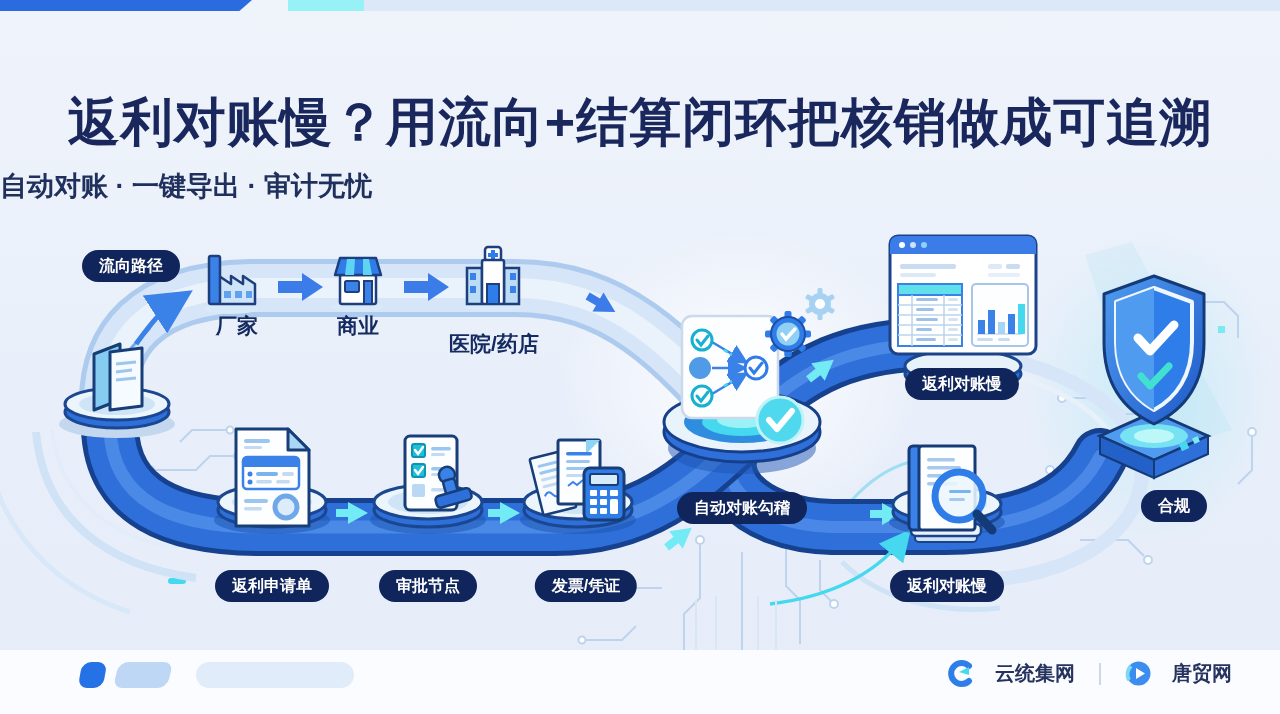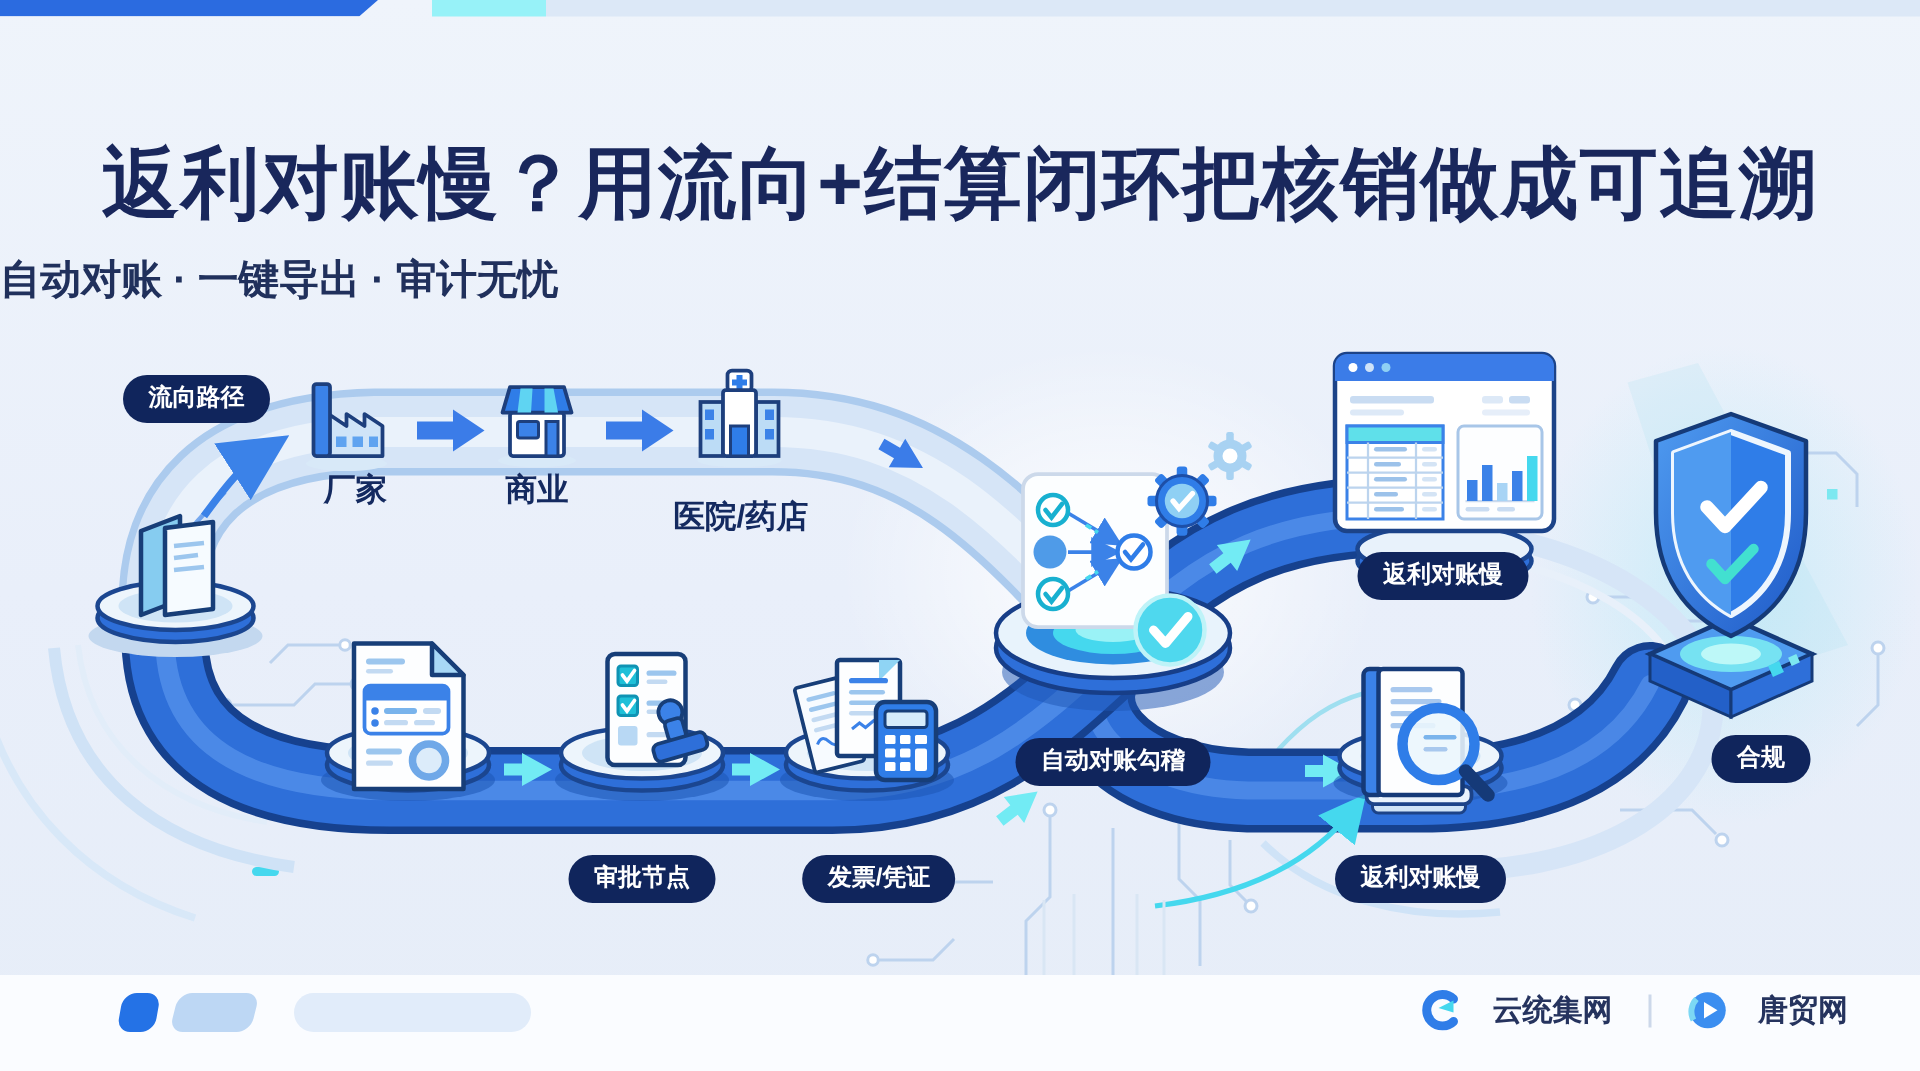--- a/index.html
+++ b/index.html
@@ -246,20 +246,21 @@
         <circle cx="20" cy="57" r="2.5" fill="#3b82e8"></circle>
       <rect x="26" y="47" width="22" height="4" rx="2" fill="#7ab4ec"></rect>
       <rect x="52" y="47" width="12" height="4" rx="2" fill="#c3daf2"></rect>
       <rect x="26" y="55" width="16" height="3.5" rx="1.7" fill="#c3daf2"></rect>
       <rect x="46" y="55" width="14" height="3.5" rx="1.7" fill="#c3daf2"></rect>
       <rect x="14" y="74" width="24" height="4" rx="2" fill="#9cc6ee"></rect>
       <rect x="14" y="82" width="18" height="3.5" rx="1.7" fill="#c3daf2"></rect>
       <circle cx="56" cy="82" r="11" fill="#dcecfa" stroke="#6fa8e8" stroke-width="5"></circle>
     </svg>
   </div>
+  <div class="badge" style="left:272px;top:570px;">返利申请单</div>
 
   <div class="node" style="left:363px;top:462px;">
     <svg width="130" height="76" viewBox="0 0 130 76">
       <ellipse cx="65" cy="58" rx="58" ry="14" fill="#1d55b4" opacity="0.55"></ellipse>
       <ellipse cx="65" cy="48" rx="54" ry="17" fill="#2e6fd9" stroke="#1b4690" stroke-width="3"></ellipse>
       <ellipse cx="65" cy="40" rx="54" ry="17" fill="#edf5fc" stroke="#1b4690" stroke-width="3"></ellipse>
       <ellipse cx="65" cy="40" rx="40" ry="12" fill="#cfe4f6"></ellipse>
     </svg>
   </div>
   <div class="node z4" style="left:385px;top:434px;">

